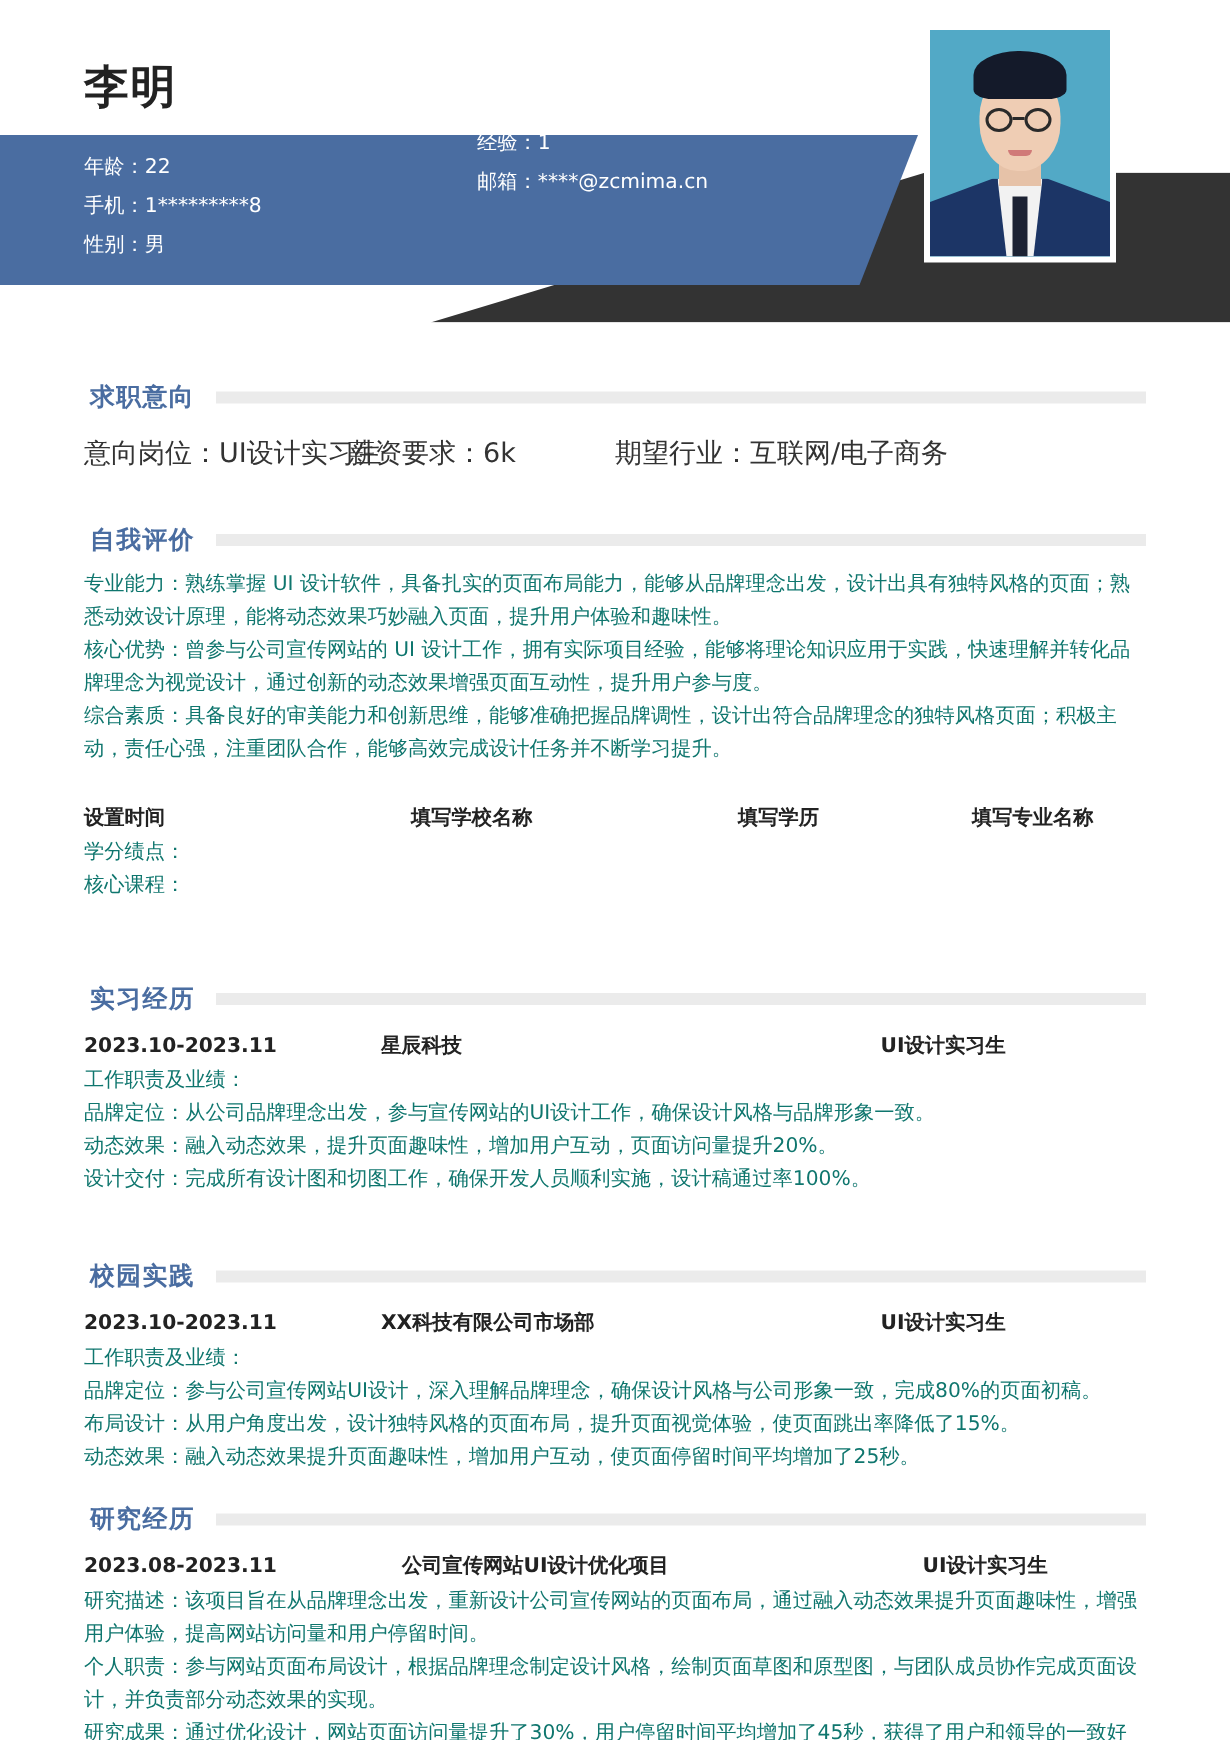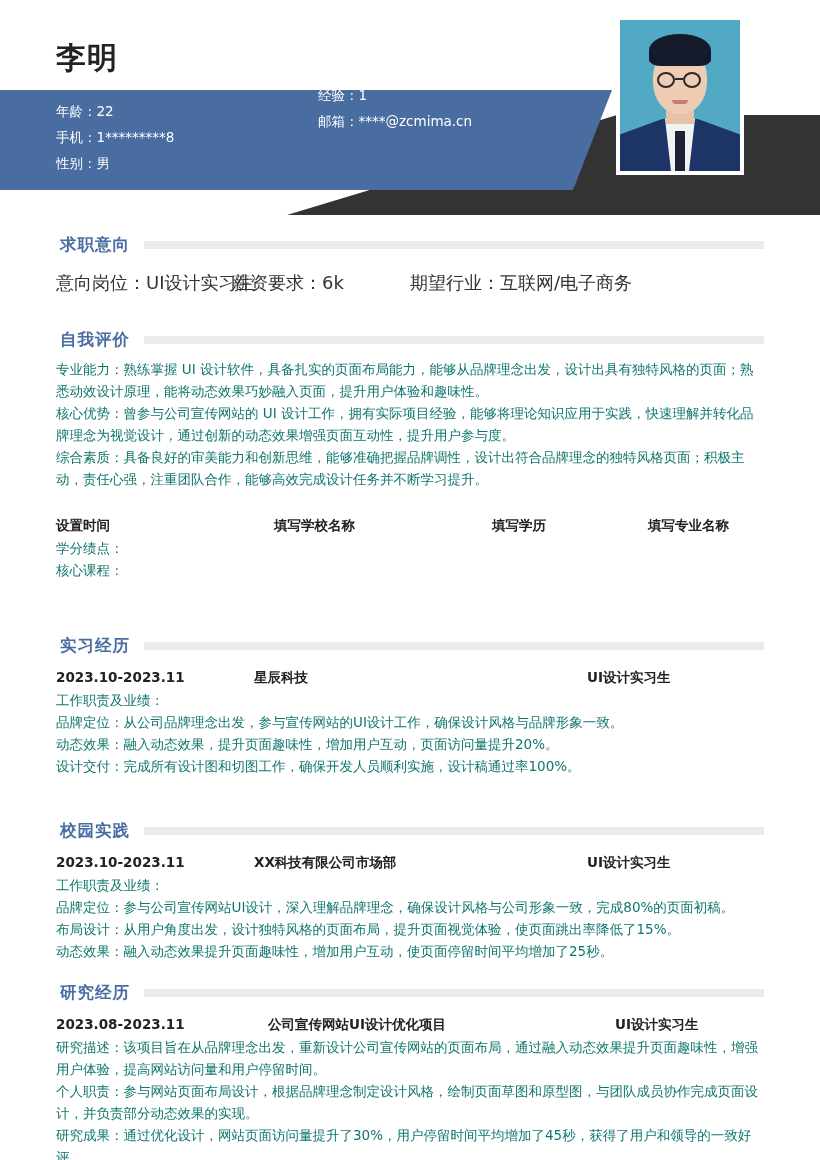--- a/index.html
+++ b/index.html
@@ -88,21 +88,21 @@
       <div class="glass l"></div>
       <div class="glass r"></div>
       <div class="bridge"></div>
       <div class="mouth"></div>
     </div>
   </div>
 </div>
 
 <div class="content">
 
-  <div class="section" style="height:95px;">
+  <div class="section" style="height:95px;margin-top:20px;">
     <div class="sec-head">
       <span class="sec-title">求职意向</span>
       <span class="sec-bar"></span>
     </div>
     <div class="row" style="margin-top:12px;">
       <span style="width:176px;"><span>意向岗位：</span><span>UI设计实习生</span></span>
       <span style="width:178px;"><span>薪资要求：</span><span>6k</span></span>
       <span><span>期望行业：</span><span>互联网/电子商务</span></span>
     </div>
   </div>

